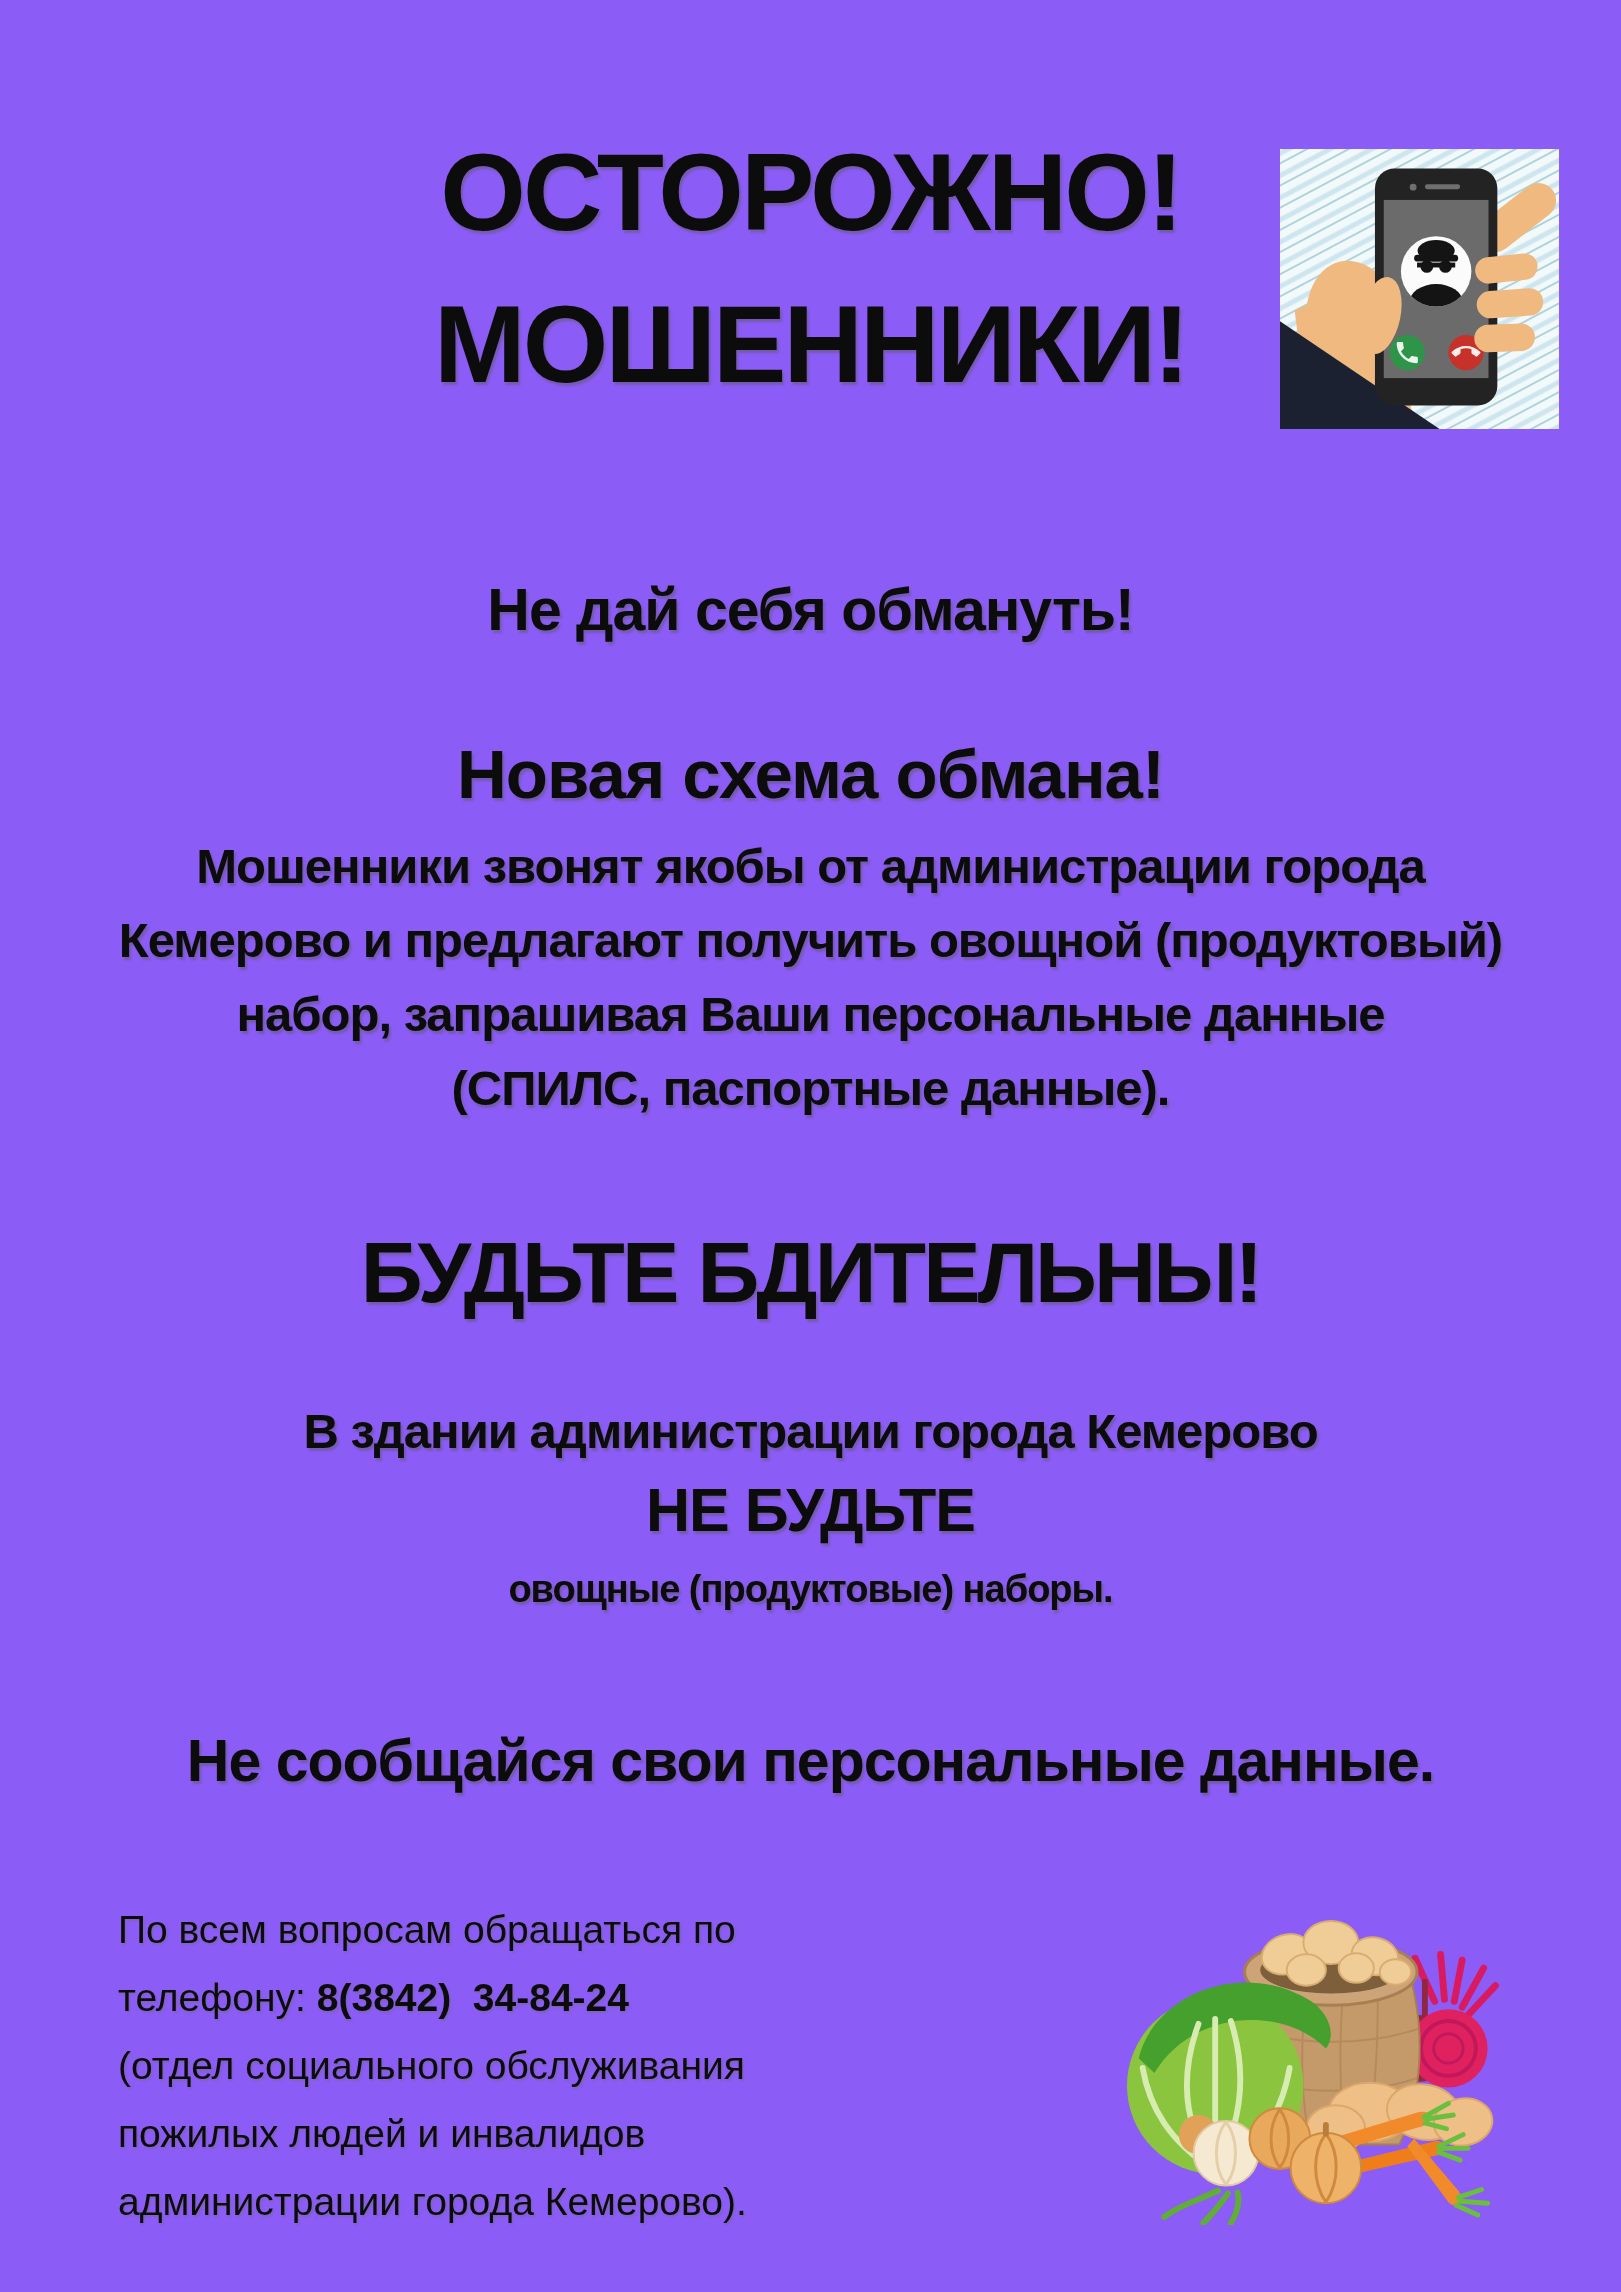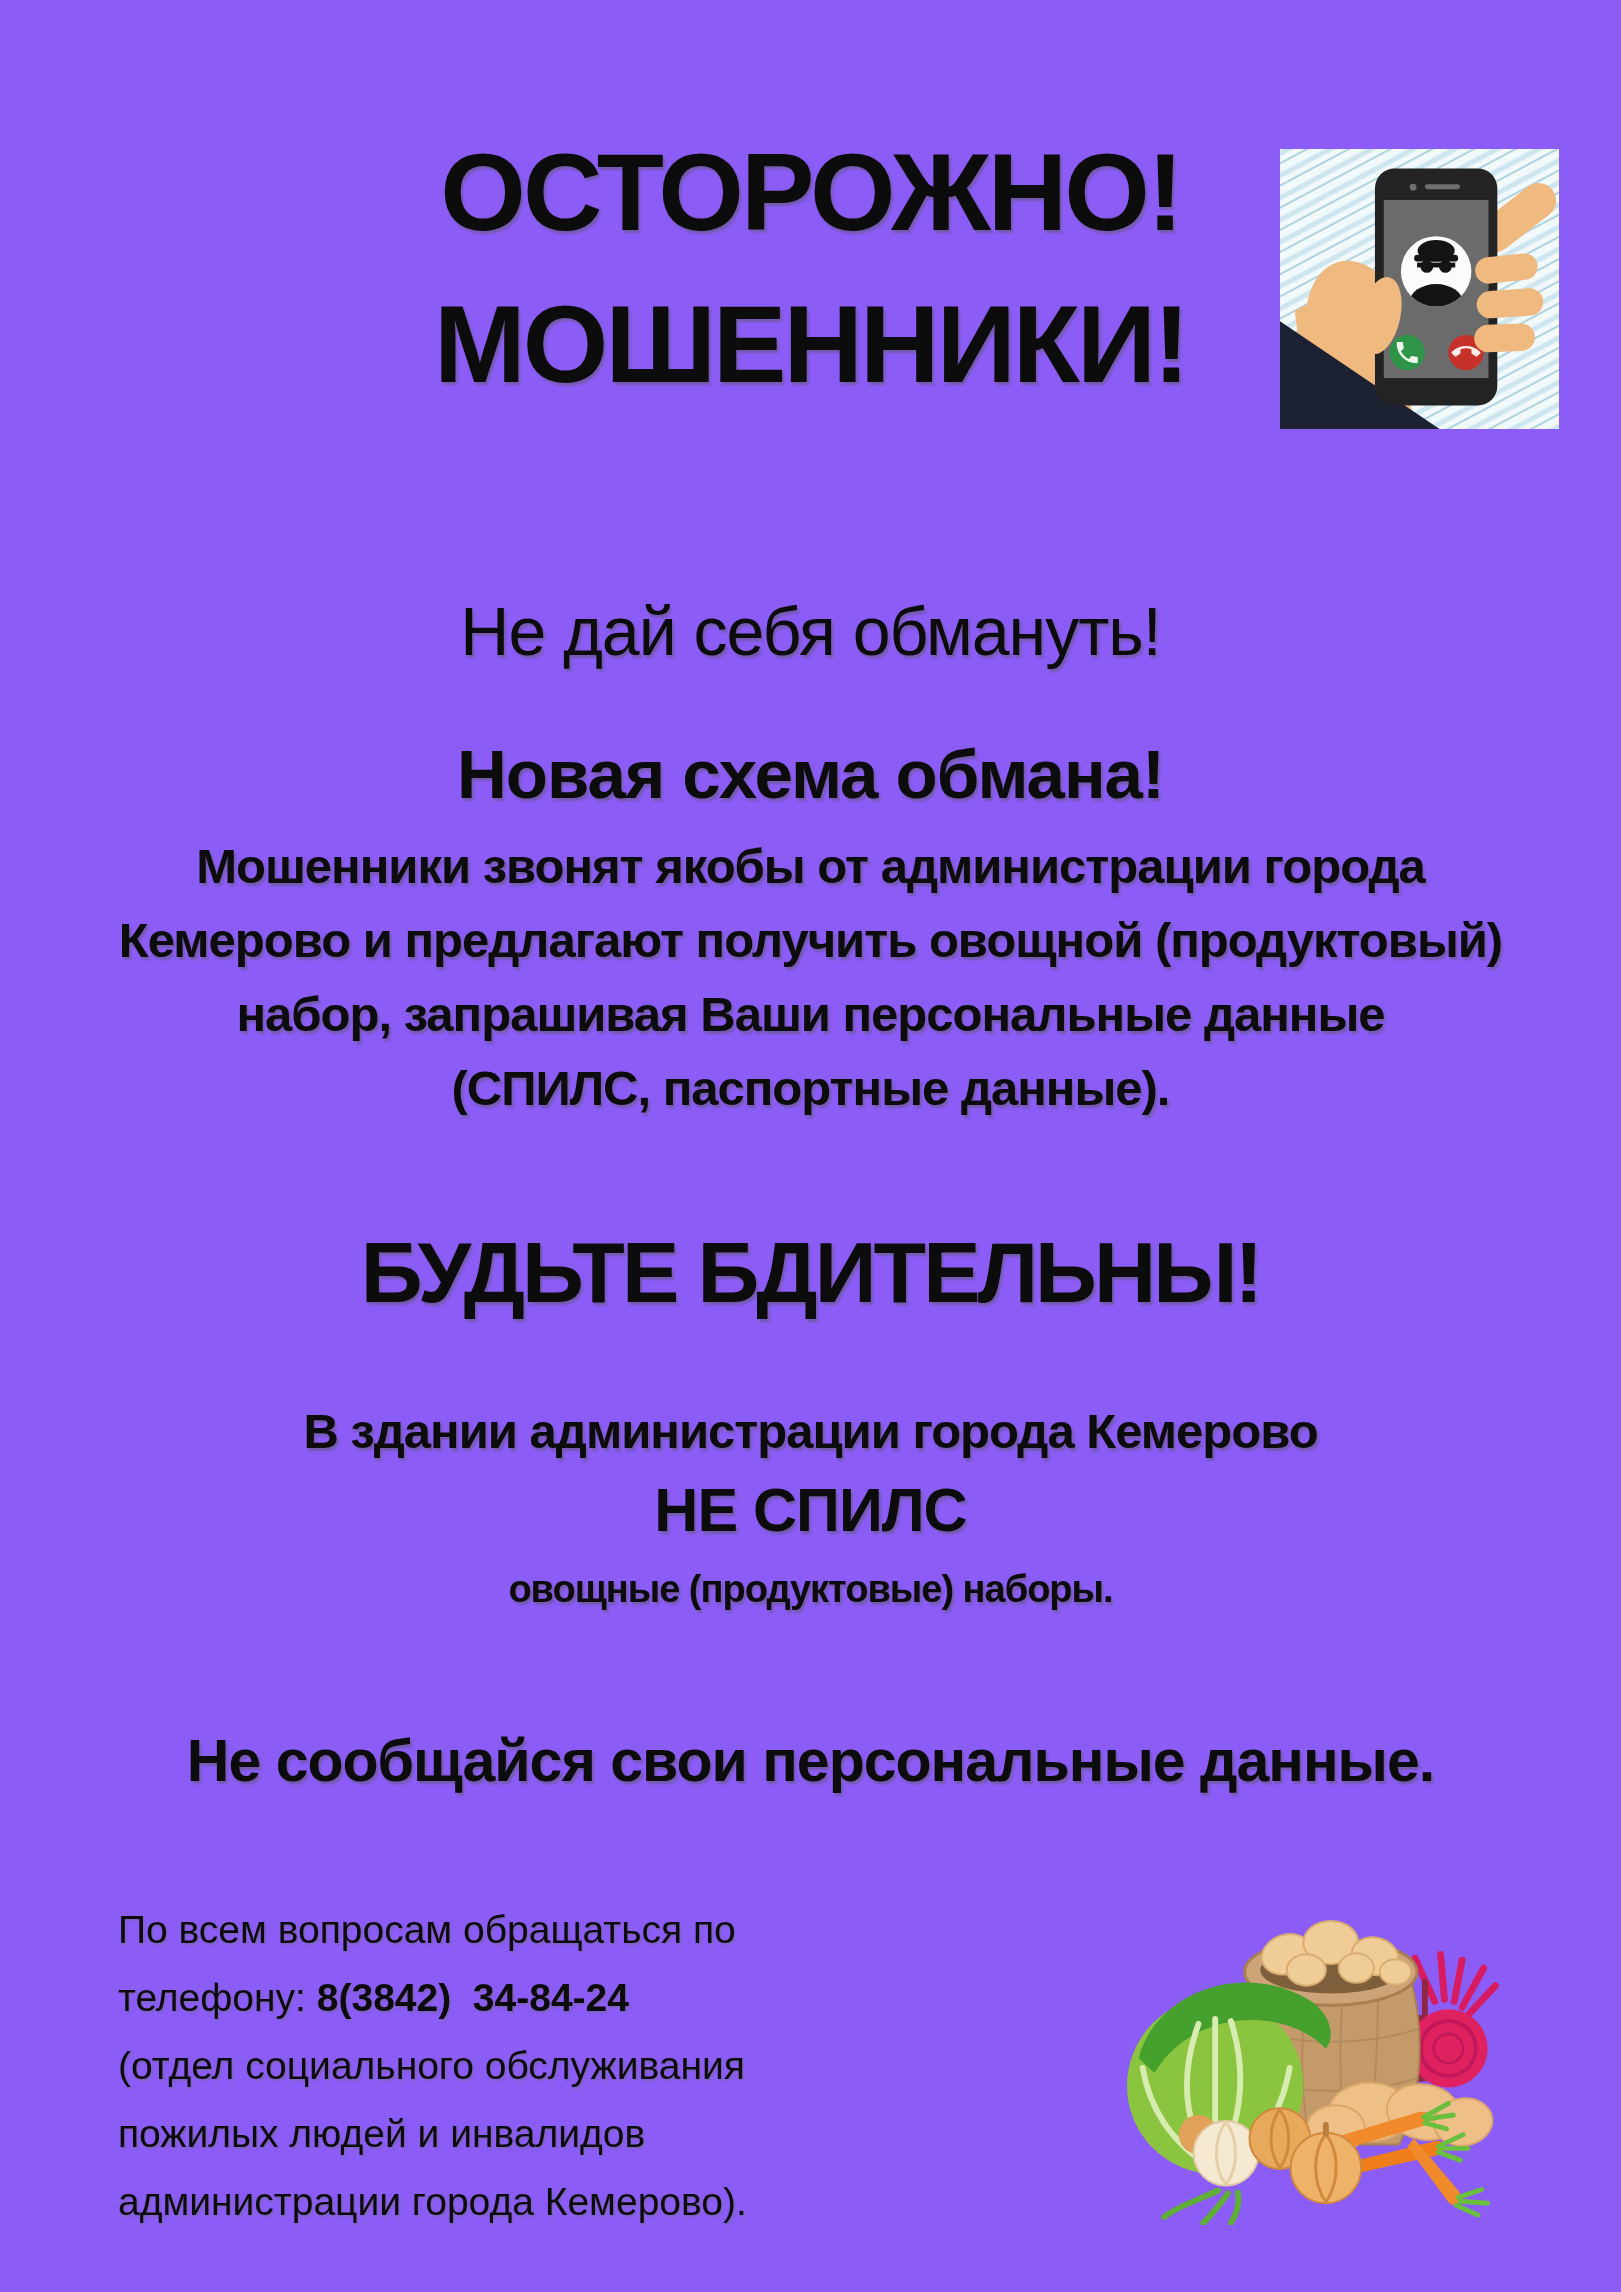--- a/index.html
+++ b/index.html
@@ -12,21 +12,21 @@
     overflow:hidden;
   }
   .centered{position:absolute;left:0;width:1621px;text-align:center;}
   .sh{text-shadow:2px 2.5px 2px rgba(90,90,90,0.45);}
   .title{
     top:116px;
     font-size:110px;font-weight:bold;line-height:1.38;letter-spacing:-2.9px;
   }
   .subtitle{
     top:576px;
-    font-size:68px;font-weight:normal;letter-spacing:-1px;margin-top:16px;
+    font-size:59px;font-weight:bold;letter-spacing:-1px;
   }
   .scheme-heading{
     top:735px;
     font-size:69px;font-weight:bold;letter-spacing:-1px;
   }
   .scheme-para{
     top:829px;
     font-size:49px;font-weight:bold;line-height:74px;letter-spacing:-1px;
   }
   .alert-heading{
@@ -124,21 +124,21 @@
       <div>Кемерово и предлагают получить овощной (продуктовый)</div>
       <div>набор, запрашивая Ваши персональные данные</div>
       <div>(СПИЛС, паспортные данные).</div>
     </div>
   </section>
 
   <div class="centered alert-heading sh">БУДЬТЕ БДИТЕЛЬНЫ!</div>
 
   <section class="centered warning sh">
     <div class="w1">В здании администрации города Кемерово</div>
-    <div class="w2">НЕ СПИЛС</div>
+    <div class="w2">НЕ БУДЬТЕ</div>
     <div class="w3">овощные (продуктовые) наборы.</div>
   </section>
 
   <div class="centered advice sh">Не сообщайся свои персональные данные.</div>
 
   <aside class="contact">
     <div>По всем вопросам обращаться по</div>
     <div><span>телефону: </span><span class="phone">8(3842)  34-84-24</span></div>
     <div>(отдел социального обслуживания</div>
     <div>пожилых людей и инвалидов</div>

